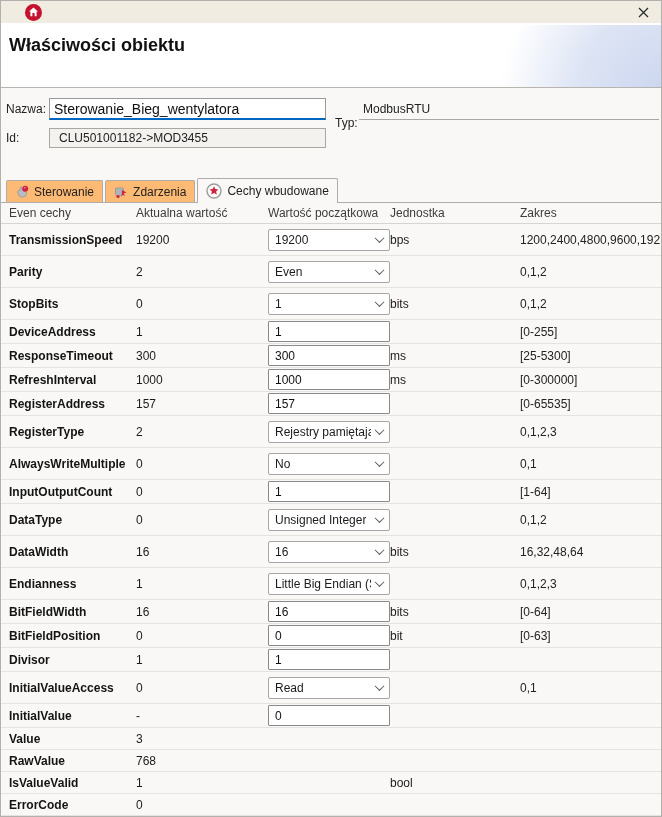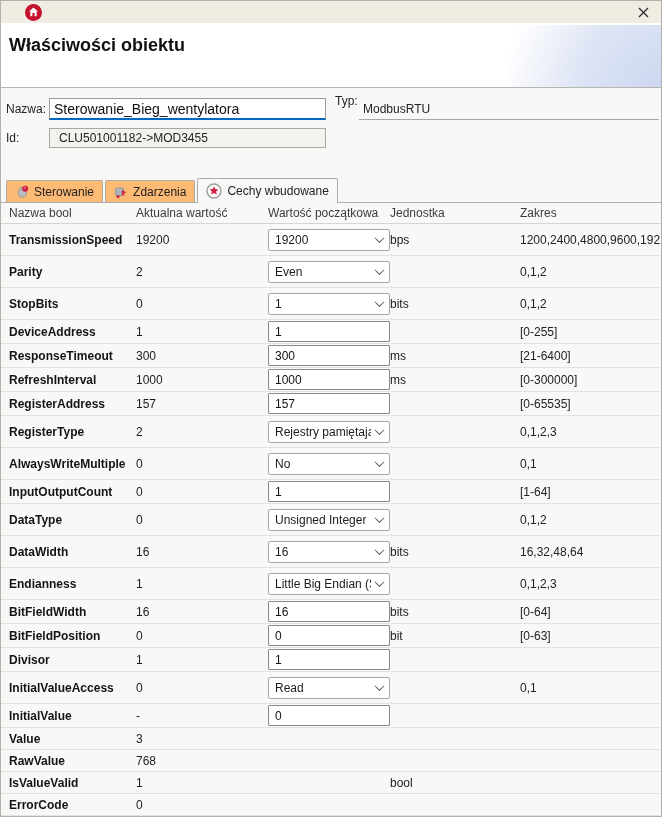--- a/index.html
+++ b/index.html
@@ -98,21 +98,21 @@
   </div>
 
   <div class="header">
     <div class="header-deco"></div>
     <div class="page-title">Właściwości obiektu</div>
   </div>
 
   <div class="form">
     <span class="flabel" style="left:5px; top:14px;">Nazwa:</span>
     <input class="name-input" type="text" value="Sterowanie_Bieg_wentylatora" style="">
-    <span class="flabel" style="left:334px; top:6px;">Typ:</span>
+    <span class="flabel" style="left:334px; top:28px;">Typ:</span>
     <div class="typ-value">ModbusRTU</div>
     <span class="flabel" style="left:5px; top:43px;">Id:</span>
     <div class="id-box">CLU501001182-&gt;MOD3455</div>
   </div>
 
   <div class="tabstrip">
     <div class="tab">
       <svg width="14" height="14" viewBox="0 0 14 14">
         <path d="M3 8 Q2 6 4 5.5 L5 5.2 L5 3 Q5 2 6 2 Q7 2 7 3 L7 5 L10 6 Q12 6.8 11.5 9 Q11 11.5 8.5 12 Q5 12.5 3.8 10.5 Z" fill="#b9bdc2" stroke="#8a8f94" stroke-width="0.7"></path>
         <circle cx="10.2" cy="3.8" r="3" fill="#d02343"></circle>
@@ -132,21 +132,21 @@
       <svg width="16" height="16" viewBox="0 0 16 16">
         <circle cx="8" cy="8" r="7" fill="#fcfbfa" stroke="#9c9c9c" stroke-width="1.4"></circle>
         <path d="M8 3.2 L9.3 6.1 L12.4 6.4 L10.1 8.5 L10.8 11.6 L8 10 L5.2 11.6 L5.9 8.5 L3.6 6.4 L6.7 6.1 Z" fill="#d02343"></path>
       </svg>
       <span>Cechy wbudowane</span>
     </div>
   </div>
 
   <div class="table">
     <div class="thead">
-      <div class="cell">Nazwa bool</div>
+      <div class="cell">Even cechy</div>
       <div class="cell">Aktualna wartość</div>
       <div class="cell">Wartość początkowa</div>
       <div class="cell">Jednostka</div>
       <div class="cell">Zakres</div>
     </div>
     <div id="tbody">
         <div class="trow combo">
           <div class="cell name">TransmissionSpeed</div>
           <div class="cell current">19200</div>
           <div class="cell widget">
@@ -187,21 +187,21 @@
           <div class="cell current">1</div>
           <div class="cell widget"><input type="text" class="text-input" value="1" style=""></div>
           <div class="cell unit"></div>
           <div class="cell range">[0-255]</div>
         </div>
         <div class="trow input">
           <div class="cell name">ResponseTimeout</div>
           <div class="cell current">300</div>
           <div class="cell widget"><input type="text" class="text-input" value="300" style=""></div>
           <div class="cell unit">ms</div>
-          <div class="cell range">[21-6400]</div>
+          <div class="cell range">[25-5300]</div>
         </div>
         <div class="trow input">
           <div class="cell name">RefreshInterval</div>
           <div class="cell current">1000</div>
           <div class="cell widget"><input type="text" class="text-input" value="1000" style=""></div>
           <div class="cell unit">ms</div>
           <div class="cell range">[0-300000]</div>
         </div>
         <div class="trow input">
           <div class="cell name">RegisterAddress</div>

